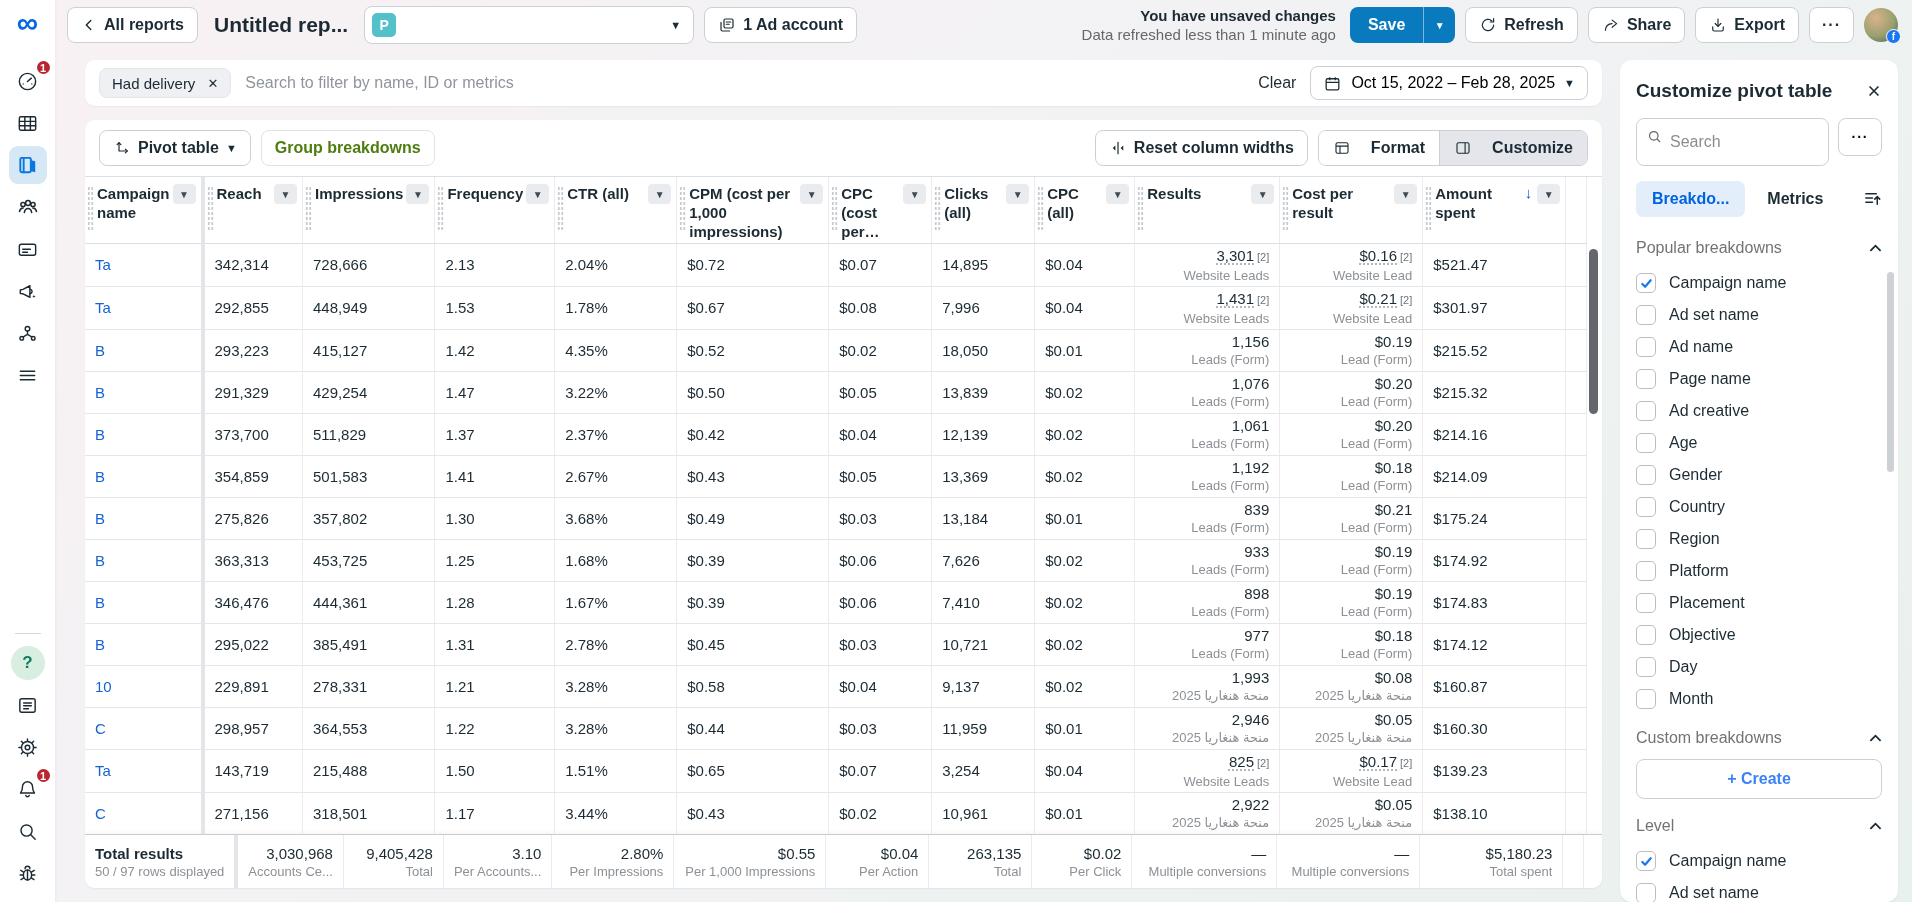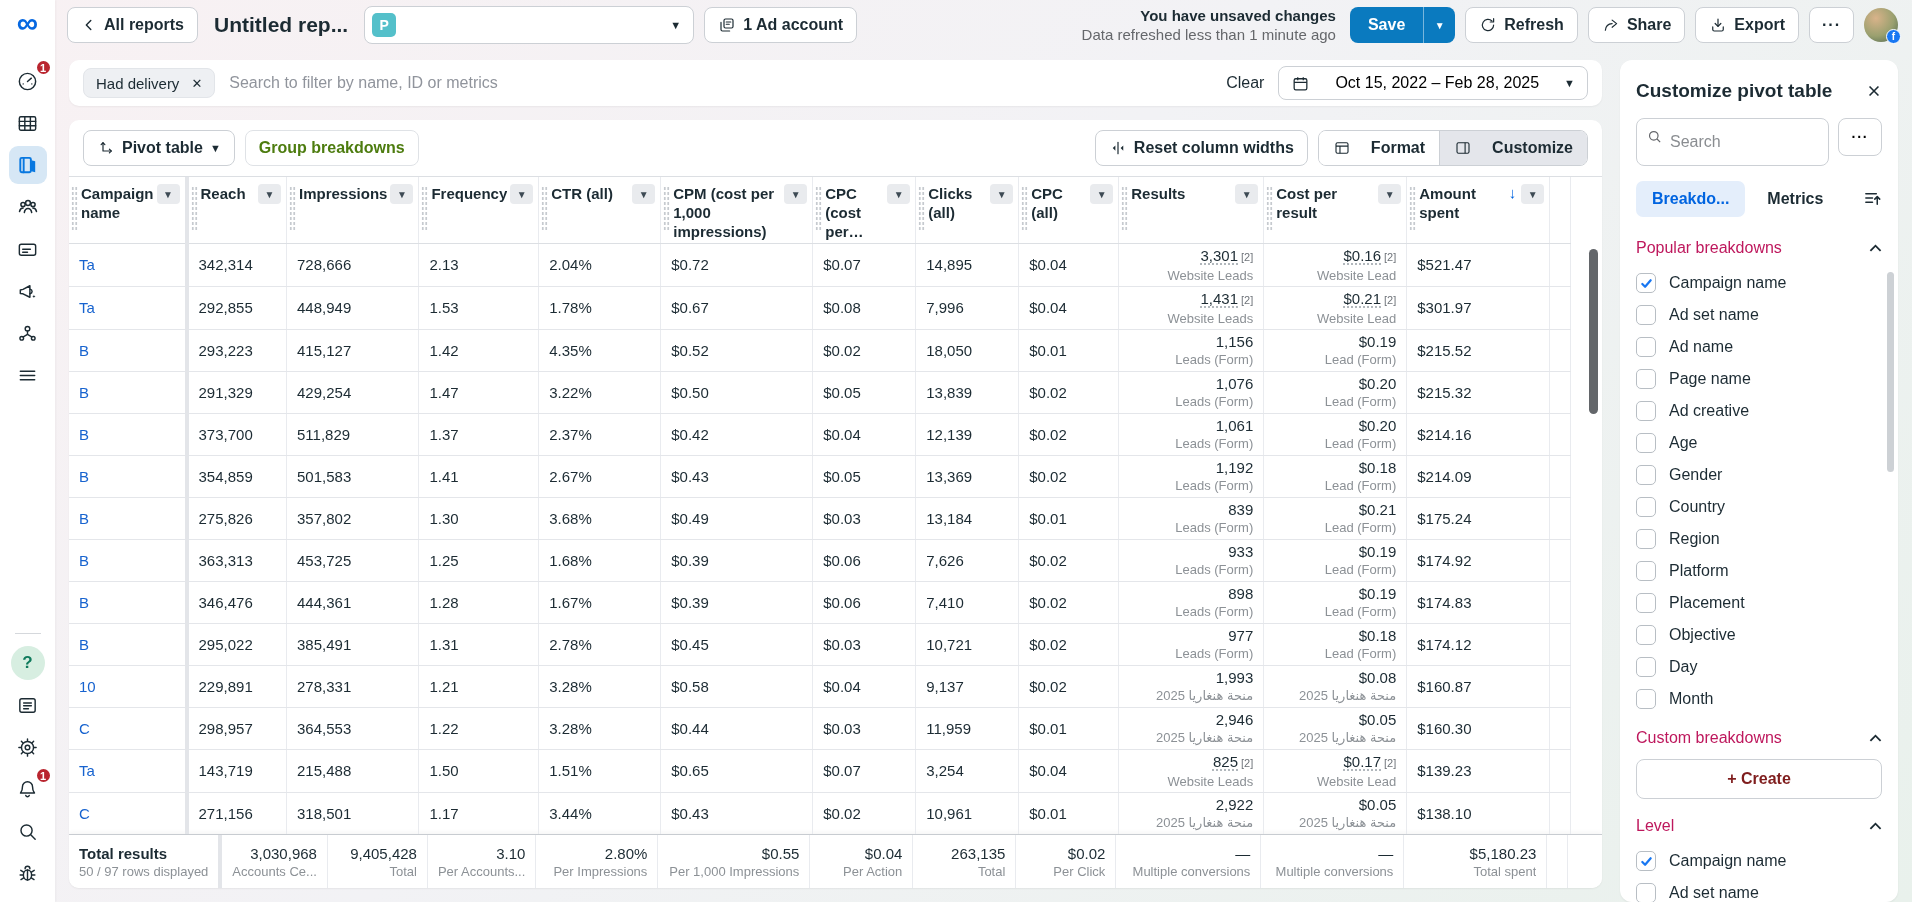--- a/index.html
+++ b/index.html
@@ -42,31 +42,31 @@
   .unsaved{ text-align:right; line-height:1.3; margin-right:4px; }
   .unsaved .u1{ font-size:15px; font-weight:700; }
   .unsaved .u2{ font-size:15px; color:#65676b; }
   .save-split{ display:flex; }
   .save-main{ height:36px; background:var(--save-blue); color:#fff; border:none; border-radius:8px 0 0 8px; padding:0 18px; font-size:16px; font-weight:600; cursor:pointer; font-family:inherit;}
   .save-caret{ height:36px; width:32px; background:var(--save-blue); color:#fff; border:none; border-left:1px solid rgba(255,255,255,.45); border-radius:0 8px 8px 0; font-size:10px; cursor:pointer; }
   .more-btn{ padding:0 12px; font-weight:700; letter-spacing:1px; }
   .avatar{ width:34px; height:34px; border-radius:50%; background:radial-gradient(circle at 35% 30%,#d9b38a,#9aa06f 55%,#47624d); position:relative; flex:none; cursor:pointer; }
   .fb-badge{ position:absolute; right:-3px; bottom:-2px; width:15px; height:15px; border-radius:50%; background:#1877f2; color:#fff; font-size:10px; font-weight:700; display:flex; align-items:center; justify-content:center; border:1px solid #fff;}
 
-  .content-row{ flex:1; display:flex; gap:18px; padding:10px 14px 0; min-height:0; }
+  .content-row{ flex:1; display:flex; gap:18px; padding:10px 14px 0; min-height:0;margin-left:16px; }
   .work-col{ flex:1; display:flex; flex-direction:column; min-width:0; padding-bottom:14px; }
 
   
   .filter-bar{ height:46px; flex:none; background:#fff; border-radius:10px; display:flex; align-items:center; padding:0 14px; gap:14px; box-shadow:0 1px 2px rgba(0,0,0,.05); }
   .chip{ display:inline-flex; align-items:center; gap:12px; background:#eef0f3; border:1px solid #e2e5e9; border-radius:8px; height:30px; padding:0 12px; font-size:15px; }
   .chip .x{ font-size:13px; cursor:pointer; color:#1c2b33; }
   .filter-input{ flex:1; border:none; outline:none; font-size:16px; color:#8b5cf6; background:transparent; font-family:inherit;}
   .filter-input::placeholder{ color:#90949c; }
   .clear-link{ font-size:16px; color:#1c2b33; cursor:pointer; }
-  .date-btn{ height:34px; display:inline-flex; align-items:center; gap:25px; border:1px solid var(--border); border-radius:8px; padding:9px 12px; font-size:16px; background:#fff; cursor:pointer; white-space:nowrap;}
+  .date-btn{ height:34px; display:inline-flex; align-items:center; gap:9px; border:1px solid var(--border); border-radius:8px; padding:9px 12px; font-size:16px; background:#fff; cursor:pointer; white-space:nowrap;}
   .date-btn svg{ stroke:#1c2b33; fill:none; stroke-width:1.6; }
 
   
   .pivot-card{ margin-top:14px; background:#fff; border-radius:10px; flex:1; display:flex; flex-direction:column; min-height:0; box-shadow:0 1px 2px rgba(0,0,0,.06); overflow:hidden; position:relative;}
   .toolbar{ flex:none; display:flex; align-items:center; padding:10px 14px; gap:10px; }
   .btn.muted{ color:#4d7c0f; font-weight:700; border-color:#dfe2e6; cursor:default; }
   .segmented{ display:flex; border:1px solid var(--border); border-radius:8px; overflow:hidden; }
   .segmented .seg{ display:inline-flex; align-items:center; gap:20px; height:34px; padding:0 14px; font-size:16px; font-weight:600; background:#fff; cursor:pointer; }
   .segmented .seg + .seg{ border-left:1px solid var(--border); }
   .segmented .seg.pressed{ background:#e4e6eb; }
@@ -107,28 +107,28 @@
   .search-box input::placeholder{ color:#8a8d91; }
   .search-box svg{ position:absolute; left:10px; top:10px; stroke:#65676b; fill:none; stroke-width:1.7; }
   .mini-more{ width:44px; height:38px; border:1px solid var(--border); border-radius:8px; background:#fff; font-weight:700; letter-spacing:1px; font-size:14px; cursor:pointer; }
   .tabs-row{ display:flex; align-items:center; gap:6px; margin-bottom:16px; }
   .tab{ padding:9px 16px; border-radius:7px; font-size:16px; font-weight:600; cursor:pointer; white-space:nowrap;}
   .tab.active{ background:#e4eefb; color:var(--accent-blue); }
   .tab.plain{ color:#1c2b33; }
   .tabs-row .spacer{ flex:1; }
   .order-icon{ cursor:pointer; display:flex; }
   .order-icon svg{ stroke:#1c2b33; fill:none; stroke-width:1.6; stroke-linecap:round; }
-  .section-head{ display:flex; align-items:center; justify-content:space-between; font-size:16px; color:#be185d; margin:6px 0 10px; }
+  .section-head{ display:flex; align-items:center; justify-content:space-between; font-size:16px; color:#737373; margin:6px 0 10px; }
   .section-head svg{ stroke:#1c2b33; fill:none; stroke-width:2; cursor:pointer;}
   .check-list{ list-style:none; }
   .check-item{ display:flex; align-items:center; gap:13px; height:32px; cursor:pointer; }
   .checkbox{ width:20px; height:20px; border:1px solid #b8bec4; border-radius:5px; background:#fff; flex:none; display:flex; align-items:center; justify-content:center; }
   .checkbox svg{ stroke:#1877F2; fill:none; stroke-width:2.4; stroke-linecap:round; stroke-linejoin:round;}
   .check-item .lbl{ font-size:16px; }
-  .create-btn{ width:100%; height:40px; border:1px solid var(--border); border-radius:8px; background:#fff; font-size:16px; font-weight:600; color:#7f1d1d; margin:2px 0 12px; cursor:pointer; font-family:inherit;}
+  .create-btn{ width:100%; height:40px; border:1px solid var(--border); border-radius:8px; background:#fff; font-size:16px; font-weight:600; color:#3b82f6; margin:2px 0 12px; cursor:pointer; font-family:inherit;}
   .panel-thumb{ position:absolute; right:4px; top:212px; width:7px; height:200px; border-radius:4px; background:#cdd1d5; }
   .panel-body{ flex:1; overflow:hidden; }
 </style>
 </head>
 <body>
 
 <div class="app">
 
   <nav class="left-nav">
     <div class="nav-logo">∞</div>

